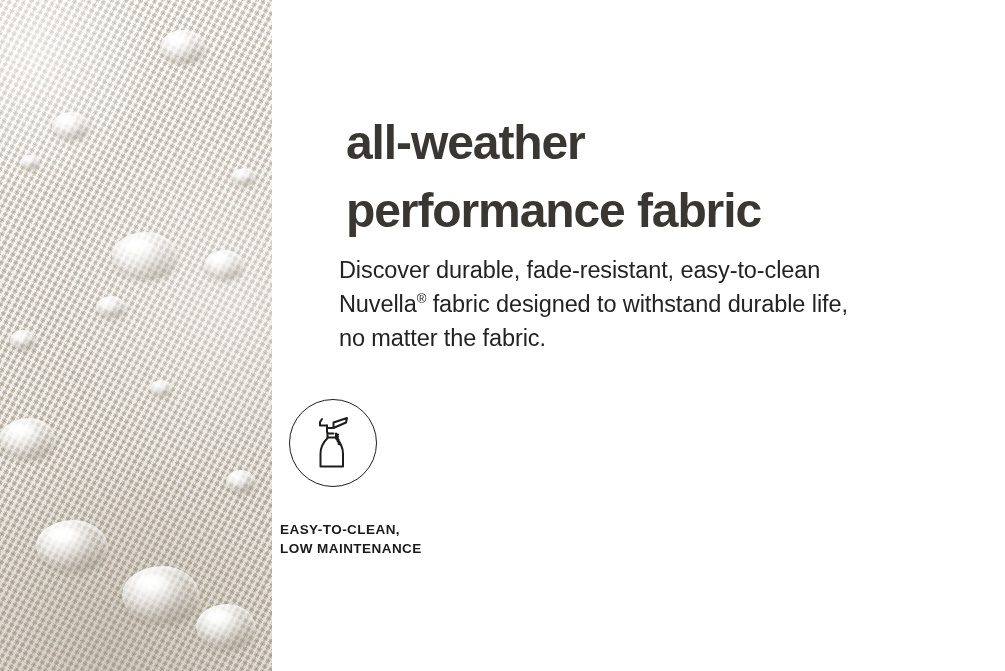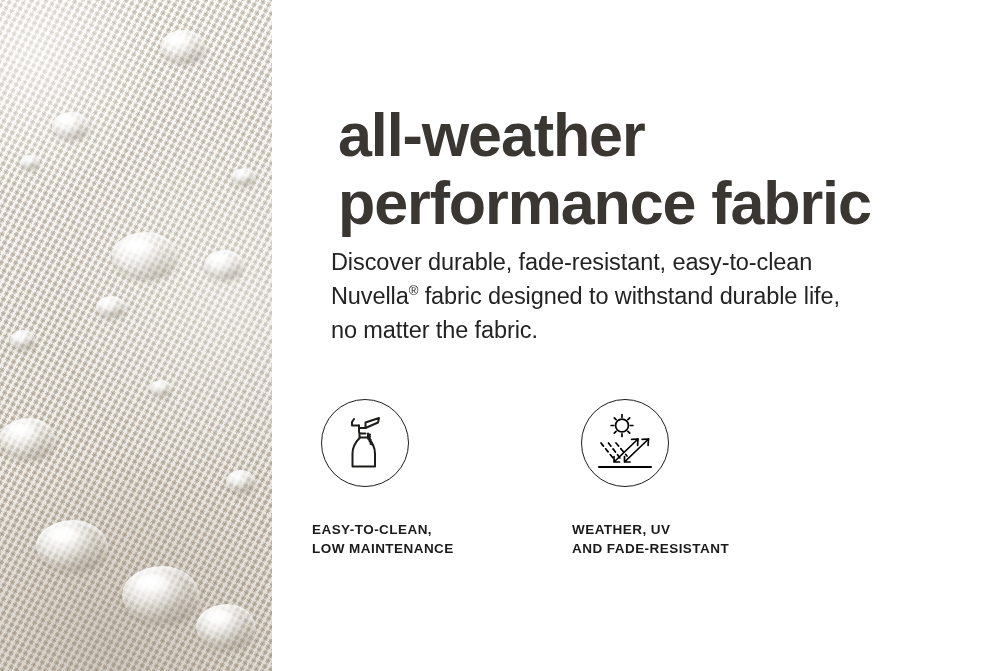--- a/index.html
+++ b/index.html
@@ -84,35 +84,35 @@
     position: relative;
     flex: 1 1 auto;
     height: 671px;
     background: #ffffff;
   }
   .headline {
     position: absolute;
     left: 58px;
     top: 93px;
     width: 660px;
-    margin: 8px;
+    margin: 16px;
     color: #3a3732;
     font-family: "Liberation Sans", sans-serif;
     font-weight: bold;
-    font-size: 61px;
+    font-size: 48px;
     line-height: 68px;
     letter-spacing: -1.1px;
     white-space: pre-line;
   }
   .subcopy {
     position: absolute;
     left: 59px;
     top: 245px;
     width: 640px;
-    margin: 0;
+    margin: 8px;
     color: #232323;
     font-family: "Liberation Sans", sans-serif;
     font-weight: normal;
     font-size: 23.5px;
     line-height: 34px;
     letter-spacing: -0.1px;
   }
   .subcopy sup {
     font-size: 0.56em;
     vertical-align: super;
@@ -128,21 +128,20 @@
     display: flex;
     flex-direction: row;
   }
   .feature {
     position: relative;
     width: 228px;
     flex: 0 0 228px;
     display: flex;
     flex-direction: column;
     align-items: flex-start;
-    padding-left: 32px;
   }
   .icon-circle {
     position: relative;
     margin-left: 17px;
     width: 88px;
     height: 88px;
     border: 1.6px solid #1d1d1b;
     border-radius: 50%;
     box-sizing: border-box;
     display: flex;
@@ -219,45 +218,16 @@
 
               <path d="M31.5 26.5 L33.6 26.8 M32.6 28.6 L34.6 29.2 M33.5 30.8 L35.4 31.6"></path>
             </g>
           </svg>
         </div>
         <div class="caption">EASY-TO-CLEAN,
 LOW MAINTENANCE</div>
       </div>
 
 
-      <div class="feature">
-        <div class="icon-circle">
-          <svg width="64" height="62" viewBox="0 0 64 62">
-            <g fill="none" stroke="#000000" stroke-width="1.7" stroke-linecap="round">
-
-              <circle cx="29" cy="13.5" r="6.4"></circle>
-
-              <path d="M29 2.6 L29 5.2   M29 21.8 L29 24.4
-                       M18.1 13.5 L20.7 13.5  M37.3 13.5 L39.9 13.5
-                       M21.3 5.8 L23.1 7.6    M34.9 19.4 L36.7 21.2
-                       M36.7 5.8 L34.9 7.6    M23.1 19.4 L21.3 21.2"></path>
-
-              <path d="M8 31 L20 46" stroke-dasharray="4 3.4"></path>
-              <path d="M15.5 31 L27 46" stroke-dasharray="4 3.4"></path>
-              <path d="M23 31 L34 44" stroke-dasharray="4 3.4"></path>
-
-              <path d="M21 50 L21 44.5 M21 50 L26.5 50 M21 50 L45 27"></path>
-              <path d="M45 27 L38.6 27.4 M45 27 L44.6 33.4"></path>
-
-              <path d="M31.5 50 L31.5 44.5 M31.5 50 L37 50 M31.5 50 L55.5 27"></path>
-              <path d="M55.5 27 L49.1 27.4 M55.5 27 L55.1 33.4"></path>
-
-              <path d="M6 55 L58 55" stroke-width="2.2"></path>
-            </g>
-          </svg>
-        </div>
-        <div class="caption">WEATHER, UV
-AND FADE-RESISTANT</div>
-      </div>
 
     </div>
   </div>
 </div>
 
 </body></html>

